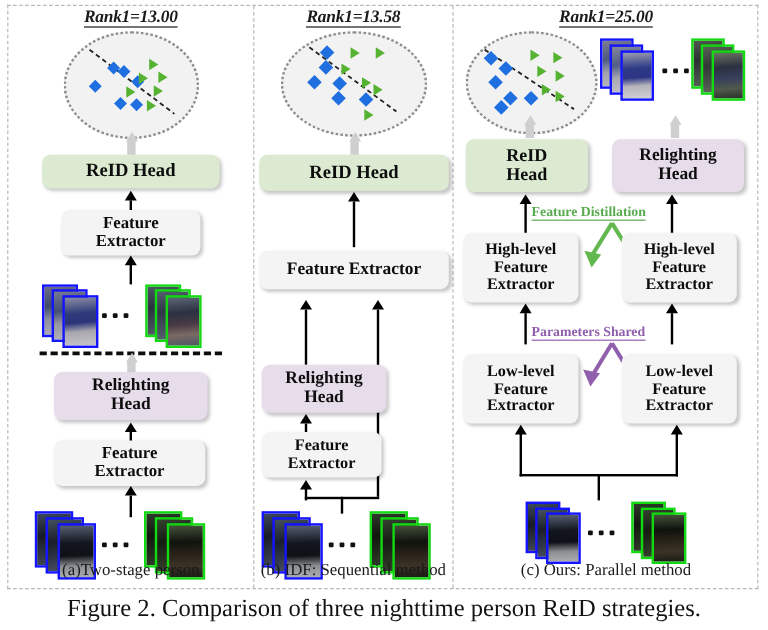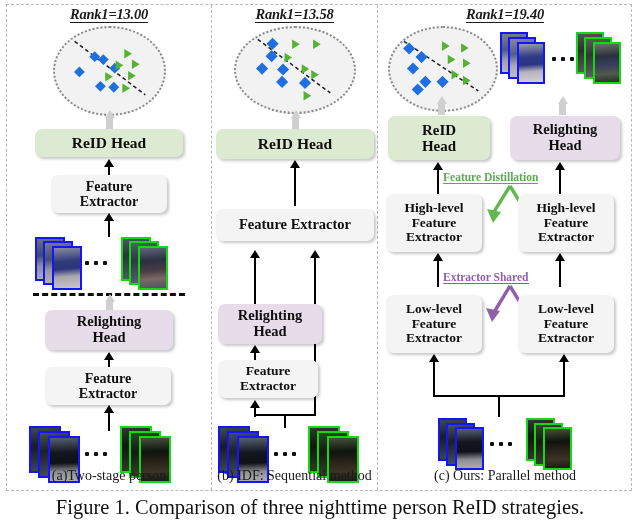--- a/index.html
+++ b/index.html
@@ -328,21 +328,21 @@
         <div class="thumb green" style="left:19px; top:10px; width:32px; height:47px;
              background-image:linear-gradient(178deg,#46513a 0%,#0f130d 32%,#2a2319 56%,#3b3326 78%,#1a1d14 100%);"></div>
       </div>
 
       <div class="panel-caption">(b) IDF: Sequential method</div>
     </div>
 
     <div class="panel" id="panel-c">
 
       <div class="rank-title">
-        <span>Rank1=19.40</span>
+        <span>Rank1=25.00</span>
       </div>
 
       <div class="scatter" style="left:10px; top:21px; width:110px; height:86px;">
         <svg viewBox="0 0 110 86">
           <line x1="14" y1="14" x2="92" y2="66" stroke="#222" stroke-width="1.6" stroke-dasharray="4,3"></line>
           <g fill="#1f6fe0">
             <rect x="15" y="17" width="9" height="9" transform="rotate(45 19.5 21.5)"></rect>
             <rect x="28" y="26" width="9" height="9" transform="rotate(45 32.5 30.5)"></rect>
             <rect x="19" y="38" width="9" height="9" transform="rotate(45 23.5 42.5)"></rect>
             <rect x="32" y="52" width="9" height="9" transform="rotate(45 36.5 56.5)"></rect>
@@ -419,21 +419,21 @@
 Feature
 Extractor</div>
 
       <div class="arrow-v" style="left:59px; top:256px; height:26px;"></div>
       <div class="ahead" style="left:55.2px; top:248px;"></div>
 
       <div class="arrow-v" style="left:181px; top:256px; height:26px;"></div>
       <div class="ahead" style="left:177.2px; top:248px;"></div>
 
       <div class="annot annot-purple" style="left:63px; top:266px;">
-        <span>Extractor Shared</span>
+        <span>Parameters Shared</span>
       </div>
 
       <svg style="position:absolute; left:106px; top:279px; width:52px; height:42px;">
         <line x1="26" y1="2" x2="9" y2="30" stroke="#9160ad" stroke-width="3.4"></line>
         <polygon points="8,38 2,24 16,27" fill="#9160ad"></polygon>
         <line x1="26" y1="2" x2="43" y2="30" stroke="#9160ad" stroke-width="3.4"></line>
         <polygon points="44,38 50,24 36,27" fill="#9160ad"></polygon>
       </svg>
 
       <div class="node node-grey" style="left:8px; top:290px; width:96px; height:58px; font-size:13.5px; white-space:pre-line;">Low-level
@@ -473,15 +473,15 @@
              background-image:linear-gradient(170deg,#35422f 0%,#151a12 40%,#262f20 70%,#3a4530 100%);"></div>
         <div class="thumb green" style="left:17px; top:9px; width:29px; height:43px;
              background-image:linear-gradient(178deg,#46513a 0%,#0f130d 32%,#2a2319 56%,#3b3326 78%,#1a1d14 100%);"></div>
       </div>
 
       <div class="panel-caption">(c) Ours: Parallel method</div>
     </div>
 
   </div>
 
-  <div class="fig-caption">Figure 1.  Comparison of three nighttime person ReID strategies.</div>
+  <div class="fig-caption">Figure 2.  Comparison of three nighttime person ReID strategies.</div>
 
 </div>
 
 </body></html>

